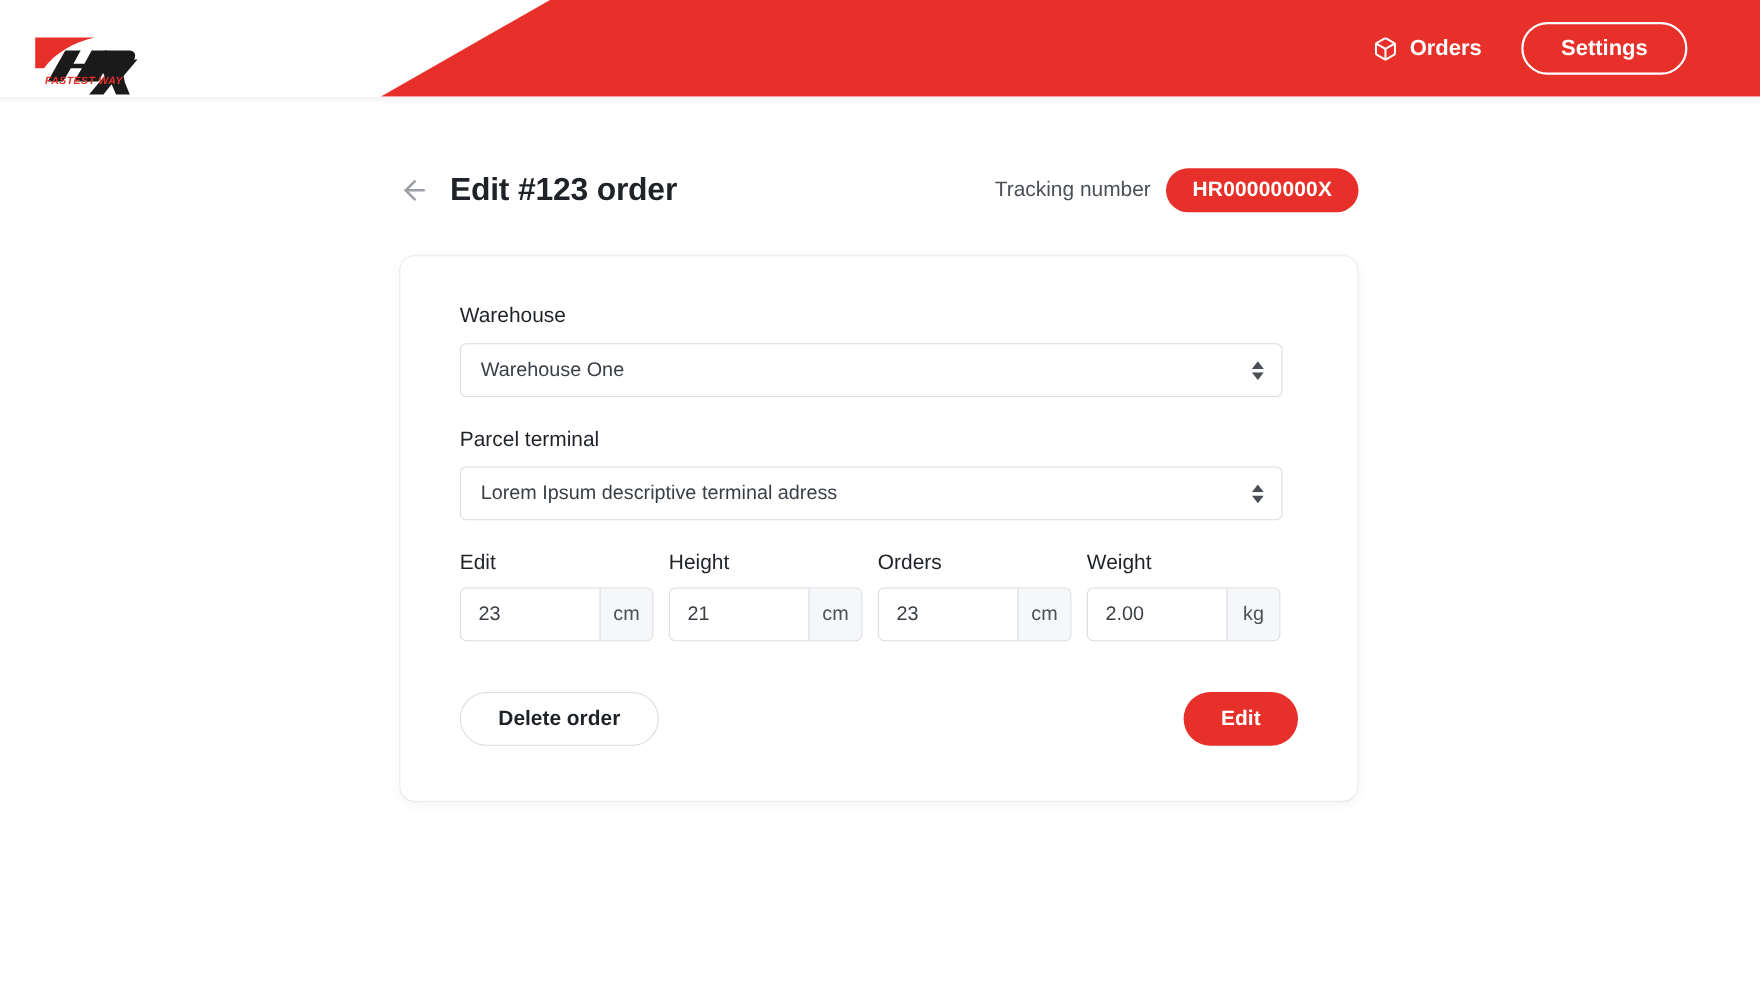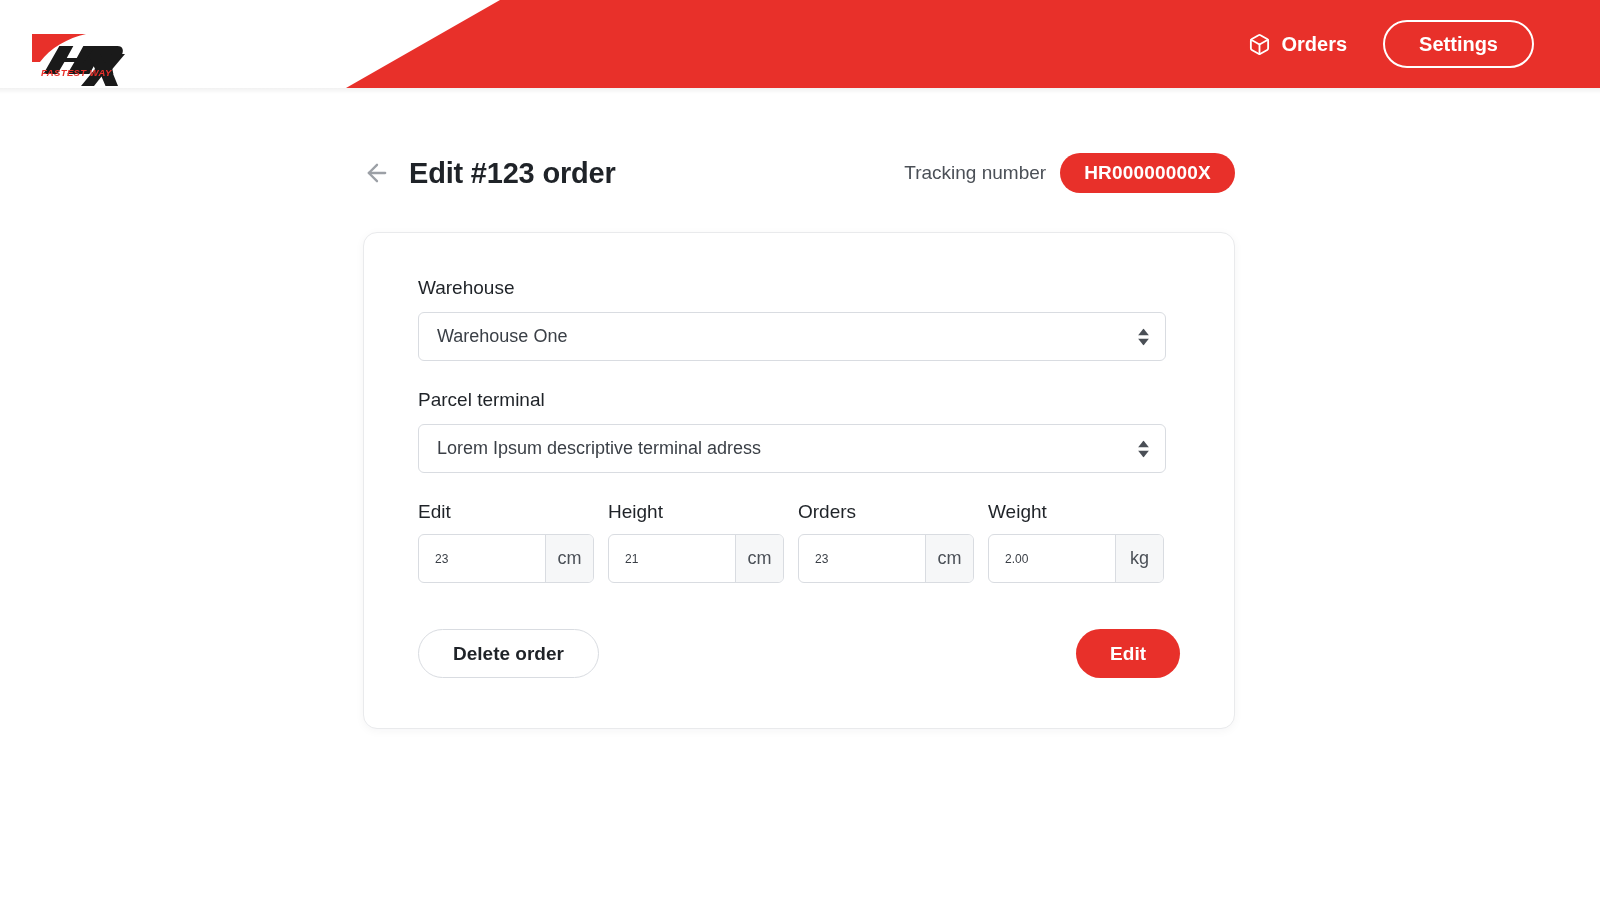--- a/index.html
+++ b/index.html
@@ -217,21 +217,21 @@
     border-radius: 6px;
     overflow: hidden;
     background: #ffffff;
   }
   .size-input {
     flex: 1 1 auto;
     border: none;
     outline: none;
     background: transparent;
     font-family: "Liberation Sans", sans-serif;
-    font-size: 12px;
+    font-size: 18px;
     color: #3a3f46;
     padding: 0 16px;
     min-width: 0;
   }
   .size-unit {
     flex: 0 0 auto;
     width: 48px;
     display: flex;
     align-items: center;
     justify-content: center;

